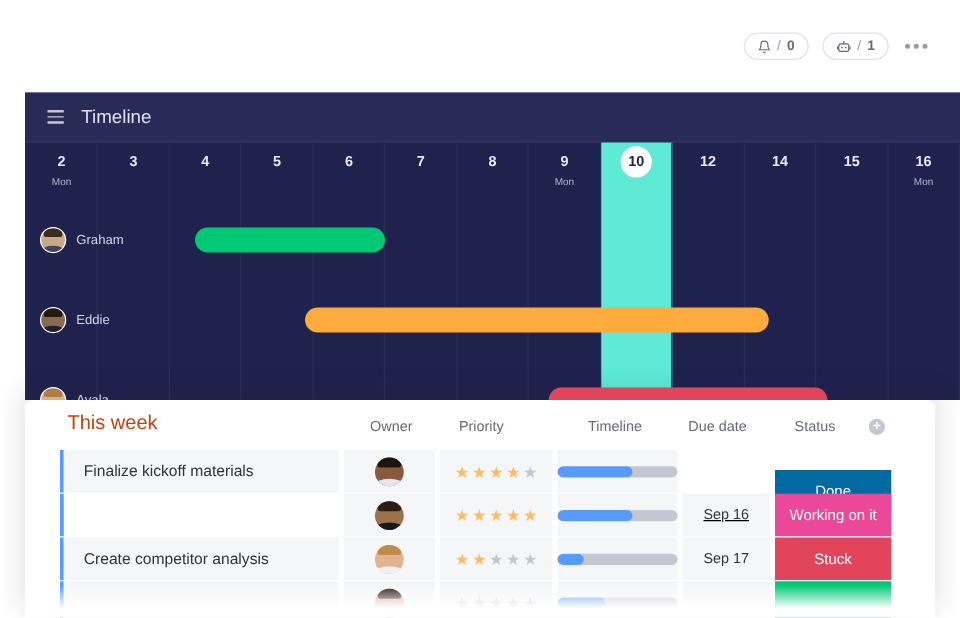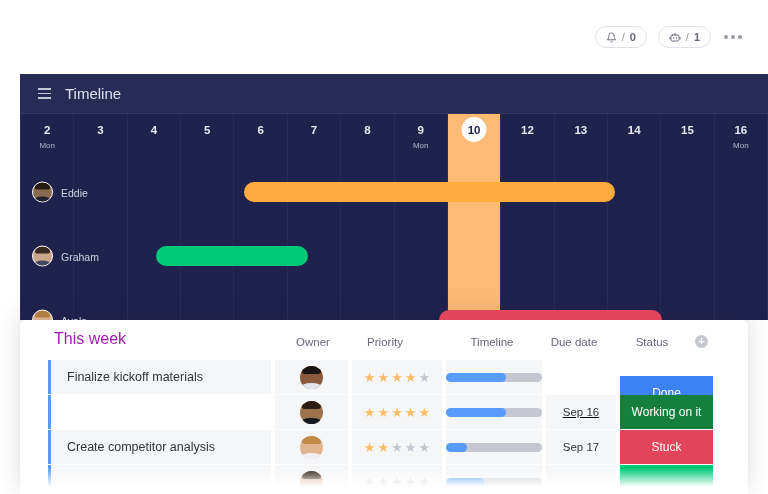--- a/index.html
+++ b/index.html
@@ -51,21 +51,21 @@
   .hamburger { display: flex; flex-direction: column; gap: 3px; cursor: pointer; }
   .hamburger i { width: 13px; height: 1.5px; background: #c5c7d8; display: block; }
   .tl-title { color: #dfe0ec; font-size: 15px; }
 
   .tl-grid { position: relative; height: 206px; width: 100%; }
   .tl-days { position: absolute; inset: 0; display: flex; }
   .day-col {
     flex: 1 1 0; position: relative; border-right: 1px solid #2a2c58;
   }
   .day-col.first { border-left: 1px solid #2a2c58; }
-  .day-col.today { background: #fdba74; text-decoration: underline; }
+  .day-col.today { background: #5eead4; text-decoration: underline; }
   .day-num {
     position: absolute; top: 10px; left: 0; right: 0; text-align: center;
     color: #e8e9f3; font-size: 11.5px; font-weight: bold;
   }
   .day-dow {
     position: absolute; top: 27px; left: 0; right: 0; text-align: center;
     color: #b4b6cd; font-size: 8px;
   }
   .today-badge {
     position: absolute; top: 3px; left: 50%; transform: translateX(-50%);
@@ -109,21 +109,21 @@
   
   .card {
     position: absolute; left: 20px; top: 320px; width: 728px; height: 174px;
     background: #ffffff; border-radius: 6px 6px 0 0;
     box-shadow: 0 -6px 22px rgba(28,31,60,0.16);
     overflow: hidden;
   }
   .card-head { position: relative; height: 40px; }
   .card-title {
     position: absolute; left: 34px; top: 10px;
-    color: #a21caf; font-size: 16px;
+    color: #c2410c; font-size: 16px;
   }
   .col-head {
     position: absolute; top: 16px; text-align: center;
     color: #676879; font-size: 11.5px;
   }
   .plus-icon {
     position: absolute; top: 15px; width: 13px; height: 13px; border-radius: 50%;
     background: #c5c7d0; color: #fff; font-size: 11px; line-height: 13px;
     text-align: center; cursor: pointer; font-weight: bold;
   }
@@ -270,47 +270,44 @@
             <div class="day-num">9</div>
             <div class="day-dow">Mon</div>
           </div>
           <div class="day-col today">
             <div class="today-badge">10</div>
           </div>
           <div class="day-col">
             <div class="day-num">12</div>
           </div>
           <div class="day-col">
-            <div class="day-num">13</div>
-          </div>
-          <div class="day-col">
             <div class="day-num">14</div>
           </div>
           <div class="day-col">
             <div class="day-num">15</div>
           </div>
           <div class="day-col">
             <div class="day-num">16</div>
             <div class="day-dow">Mon</div>
           </div>
         </div>
       <div class="tl-rows" id="timeline-rows">
+          <div class="tl-row">
+            <div class="person">
+              <div class="avatar a1"></div>
+              <span class="person-name">Graham</span>
+            </div>
+            <div class="bar" style="left: 18.2%; width: 20.3%; background: rgb(0, 200, 117);"></div>
+          </div>
           <div class="tl-row">
             <div class="person">
               <div class="avatar a2"></div>
               <span class="person-name">Eddie</span>
             </div>
             <div class="bar" style="left: 30%; width: 49.6%; background: rgb(253, 171, 61);"></div>
-          </div>
-          <div class="tl-row">
-            <div class="person">
-              <div class="avatar a1"></div>
-              <span class="person-name">Graham</span>
-            </div>
-            <div class="bar" style="left: 18.2%; width: 20.3%; background: rgb(0, 200, 117);"></div>
           </div>
           <div class="tl-row">
             <div class="person">
               <div class="avatar a3"></div>
               <span class="person-name">Ayala</span>
             </div>
             <div class="bar" style="left: 56%; width: 29.8%; background: rgb(226, 68, 92);"></div>
           </div>
         </div>
     </div>
@@ -345,21 +342,21 @@
               <span class="star on">★</span>
               <span class="star">★</span>
             </div>
           </div>
           <div class="cell sep" style="left: 424px; width: 98px;">
             <div class="prog">
               <span style="width: 62%;"></span>
             </div>
           </div>
           <div class="cell sep" style="left: 598px; width: 95px; background: transparent;">
-            <div class="status" style="background: #3b82f6; margin-top: 31px;">Done</div>
+            <div class="status" style="background: #0369a1; margin-top: 31px;">Done</div>
           </div>
         </div>
         <div class="row">
           <div class="row-accent"></div>
           <div class="cell sep" style="left: 253px; width: 75px;">
             <div class="t-avatar b2"></div>
           </div>
           <div class="cell sep" style="left: 330px; width: 92px;">
             <div class="stars">
               <span class="star on">★</span>
@@ -371,21 +368,21 @@
           </div>
           <div class="cell sep" style="left: 424px; width: 98px;">
             <div class="prog">
               <span style="width: 62%;"></span>
             </div>
           </div>
           <div class="cell sep" style="left: 524px; width: 72px; text-decoration: underline;">
             <span class="due">Sep 16</span>
           </div>
           <div class="cell sep" style="left: 598px; width: 95px; background: transparent;">
-            <div class="status" style="background: #15803d;">Working on it</div>
+            <div class="status" style="background: #ec4899;">Working on it</div>
           </div>
         </div>
         <div class="row">
           <div class="row-accent"></div>
           <div class="cell name" style="left: 31px; width: 220px;">
             <span class="task-name">Create competitor analysis</span>
           </div>
           <div class="cell sep" style="left: 253px; width: 75px;">
             <div class="t-avatar b3"></div>
           </div>

